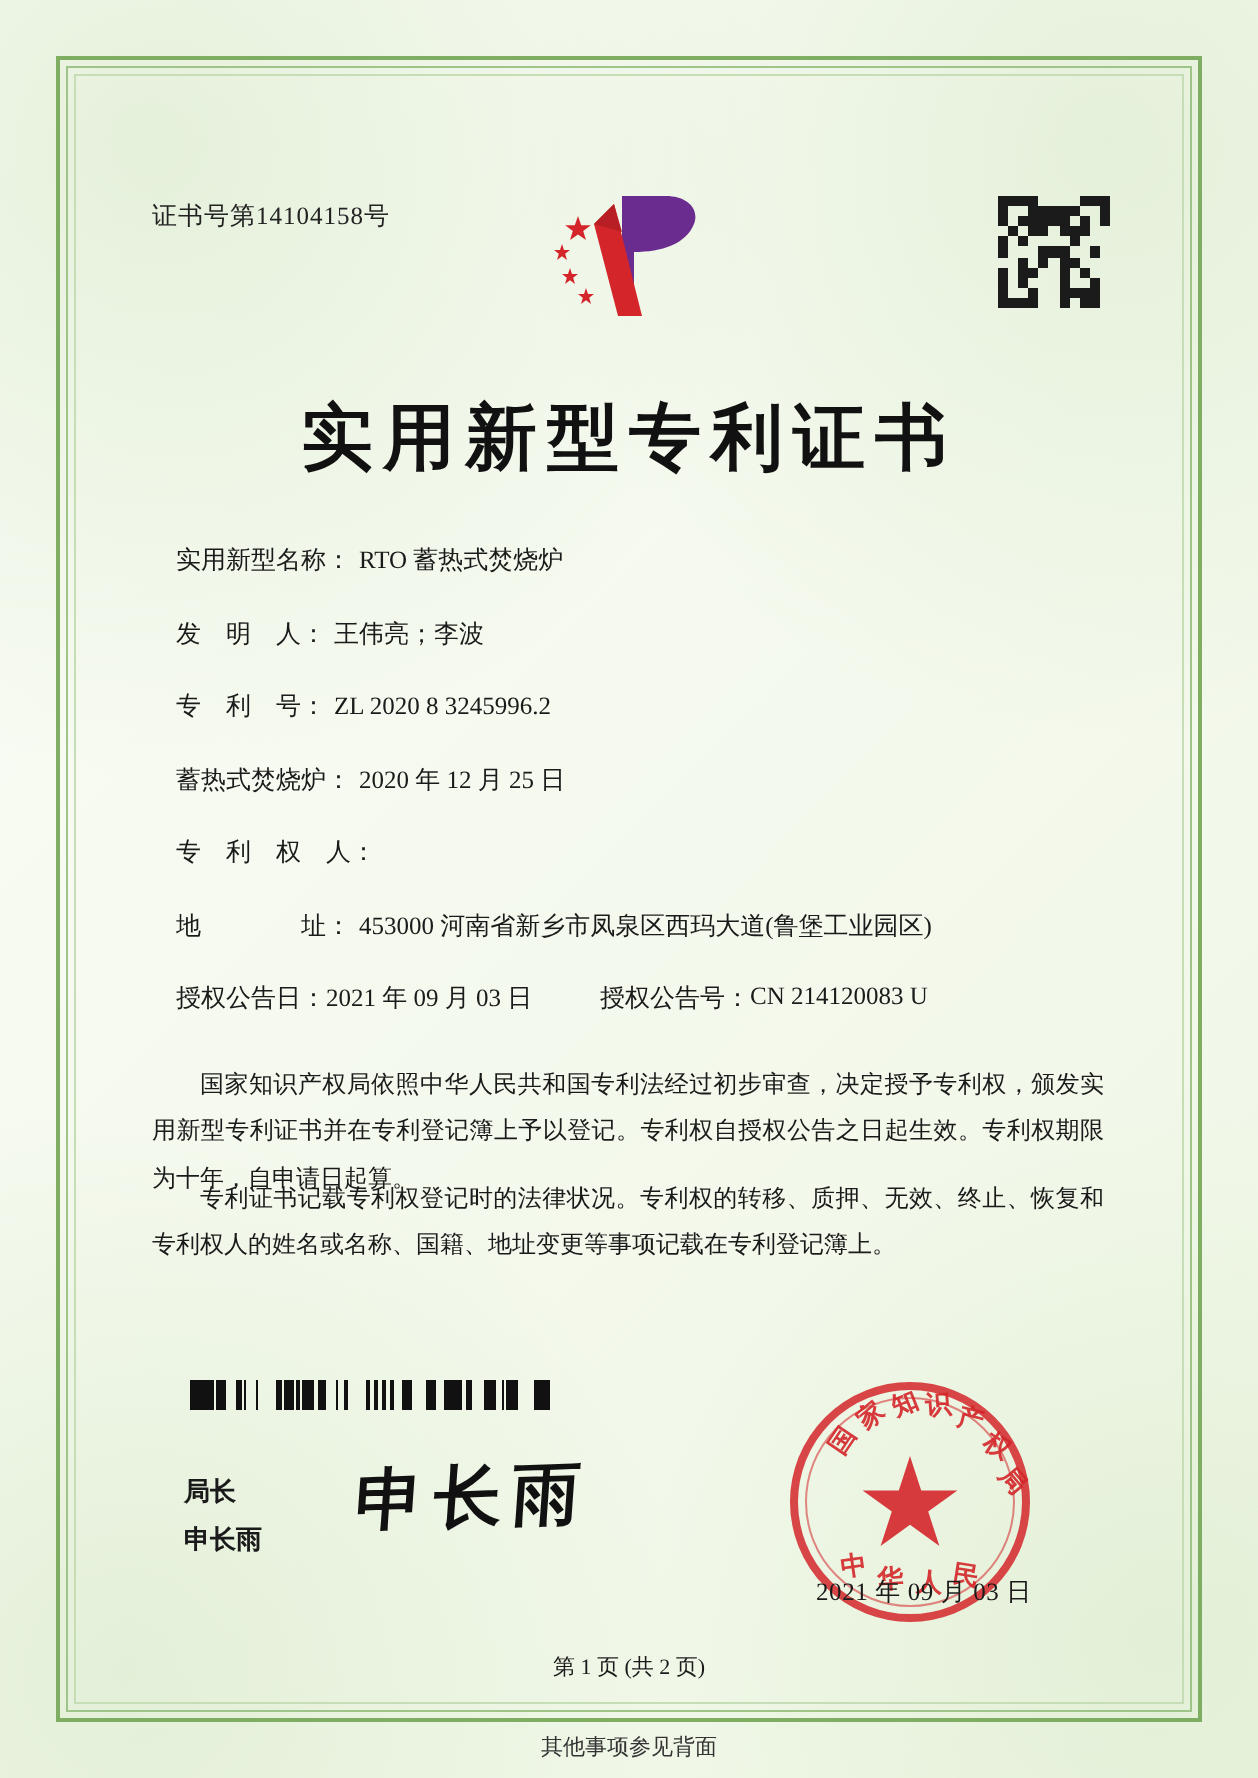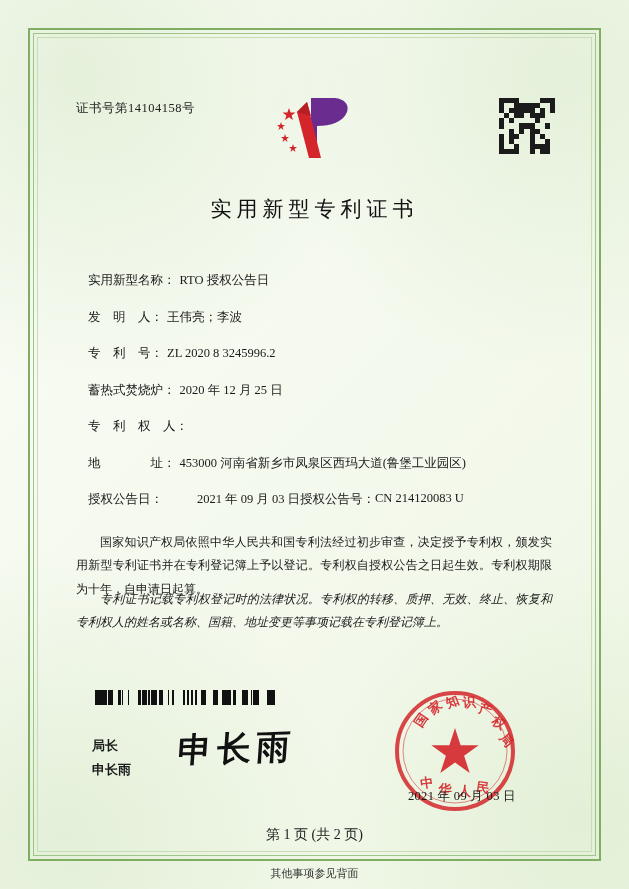--- a/index.html
+++ b/index.html
@@ -93,22 +93,22 @@
     top: 92px;
     width: 96px;
     height: 72px;
   }
 
   .title {
     position: absolute;
     left: 0; right: 0;
     top: 195px;
     text-align: center;
-    font-size: 21px;
-    font-weight: normal;
+    font-size: 36px;
+    font-weight: bold;
     letter-spacing: 5px;
     font-family: "DejaVu Serif", "Liberation Serif", serif;
     color: #111;
   }
 
   .fields {
     position: absolute;
     left: 88px;
     top: 272px;
     width: 460px;
@@ -129,35 +129,35 @@
     margin-left: 4px;
     flex: 1 1 auto;
   }
 
   .row-two {
     display: flex;
     align-items: baseline;
     font-size: 12.5px;
     margin-bottom: 19px;
   }
-  .row-two .cellA { flex: 0 0 212px; display: flex; justify-content: space-between; }
+  .row-two .cellA { flex: 0 0 212px; display: flex; }
   .row-two .cellB { flex: 1 1 auto; display: flex; }
 
   .para {
     position: absolute;
     left: 76px;
     width: 476px;
     font-size: 12px;
     line-height: 1.95;
     text-align: justify;
     text-justify: inter-ideograph;
     color: #1a1a1a;
   }
   .para1 { top: 531px; }
-  .para2 { top: 588px; font-style: italic; }
+  .para2 { top: 588px; }
   .para .indent { text-indent: 2em; display: block; }
 
   
   .barcode {
     position: absolute;
     left: 95px;
     top: 690px;
     width: 180px;
     height: 15px;
     display: flex;
@@ -200,21 +200,21 @@
     font-size: 12.5px;
     color: #1a1a1a;
     letter-spacing: 0.3px;
   }
 
   .page-no {
     position: absolute;
     left: 0; right: 0;
     top: 826px;
     text-align: center;
-    font-size: 14px;
+    font-size: 11px;
     color: #1a1a1a;
   }
 
   .footnote {
     position: absolute;
     left: 0; right: 0;
     top: 866px;
     text-align: center;
     font-size: 11px;
     color: #333;
@@ -367,21 +367,21 @@
         <polygon points="26,52 27,55 30,55 27.6,56.9 28.5,60 26,58.1 23.5,60 24.4,56.9 22,55 25,55"></polygon>
       </g>
     </svg>
   </div>
 
   <div class="title">实用新型专利证书</div>
 
   <div class="fields">
     <div class="field">
       <span class="lbl">实用新型名称：</span>
-      <span class="val">RTO 授权公告日</span>
+      <span class="val">RTO 蓄热式焚烧炉</span>
     </div>
     <div class="field">
       <span class="lbl">发　明　人：</span>
       <span class="val">王伟亮；李波</span>
     </div>
     <div class="field">
       <span class="lbl">专　利　号：</span>
       <span class="val">ZL 2020 8 3245996.2</span>
     </div>
     <div class="field">

